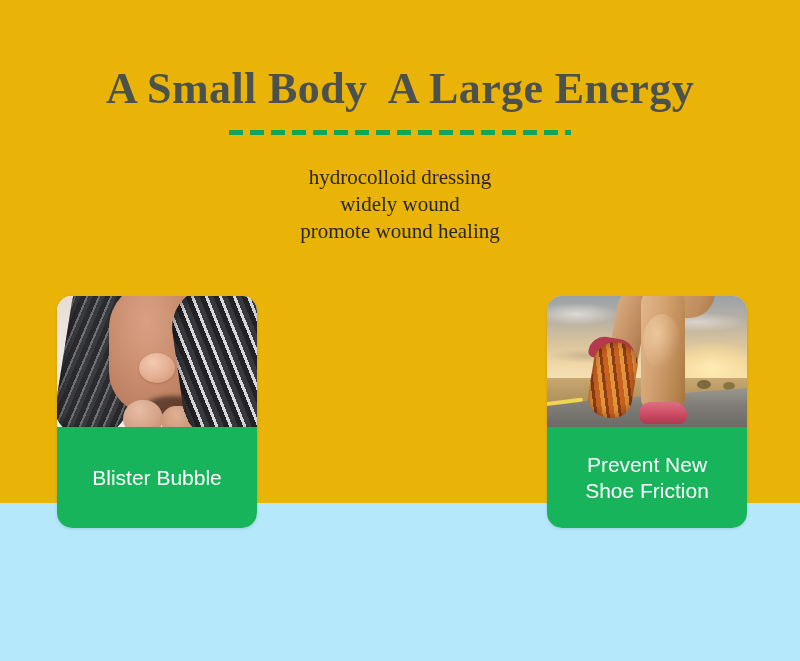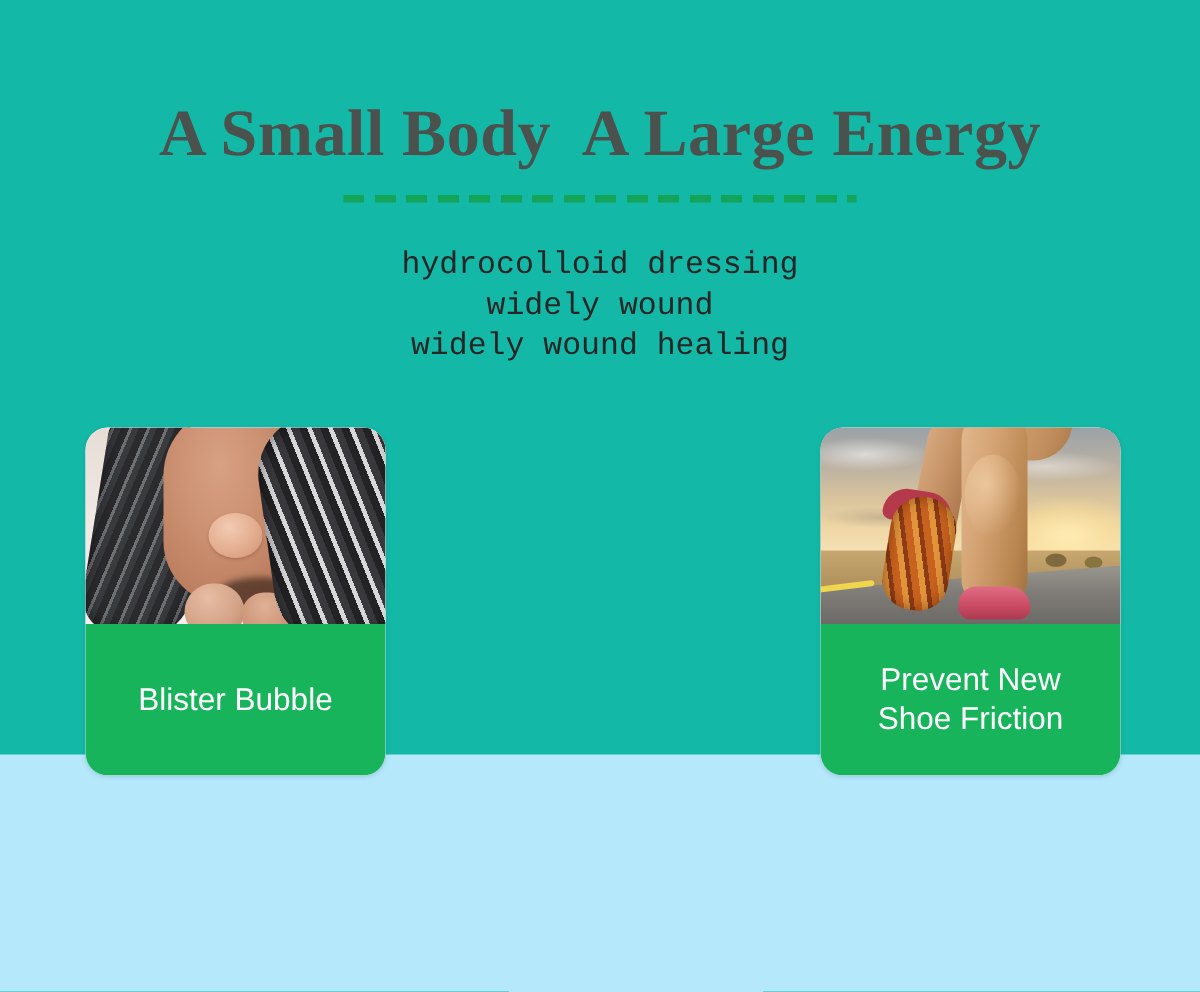--- a/index.html
+++ b/index.html
@@ -10,21 +10,21 @@
     width: 800px;
     height: 661px;
     overflow: hidden;
     background: #b5e8fb;
     font-family: "Liberation Sans", sans-serif;
   }
   .page {
     position: relative;
     width: 800px;
     height: 503px;
-    background: #14b8a6;
+    background: #eab308;
   }
 
   
   .headline {
     position: absolute;
     top: 64px;
     left: 0;
     width: 800px;
     text-align: center;
     font-family: "Liberation Serif", "DejaVu Serif", serif;
@@ -53,28 +53,28 @@
 
   .subtitle {
     position: absolute;
     top: 164px;
     left: 0;
     width: 800px;
     text-align: center;
     font-size: 21px;
     line-height: 27px;
     color: #262626;
-    font-family: Liberation Mono, monospace;
+    font-family: Liberation Serif, serif;
   }
   .subtitle div { white-space: pre; }
 
   
   .cards {
     position: absolute;
-    top: 285px;
+    top: 296px;
     left: 57px;
     width: 690px;
     height: 232px;
   }
   .card {
     position: absolute;
     top: 0;
     width: 200px;
     height: 232px;
     border-radius: 15px;
@@ -344,21 +344,21 @@
 
 <div class="page">
 
   <div class="headline">A Small Body  A Large Energy</div>
 
   <div class="divider"></div>
 
   <div class="subtitle">
     <div>hydrocolloid dressing</div>
     <div>widely wound</div>
-    <div>widely wound healing</div>
+    <div>promote wound healing</div>
   </div>
 
   <div class="cards">
 
     <div class="card c1">
       <div class="photo p1">
         <div class="floor"></div>
         <div class="sock-l"></div>
         <div class="heel"></div>
         <div class="blister"></div>

